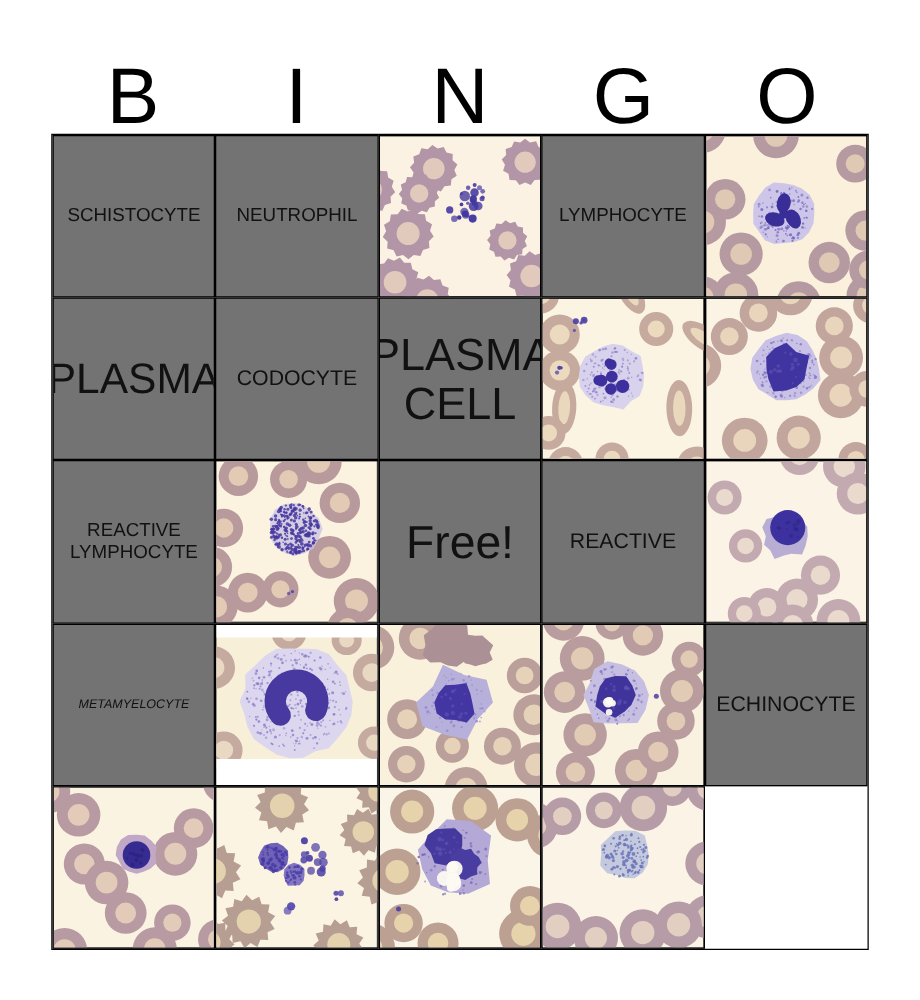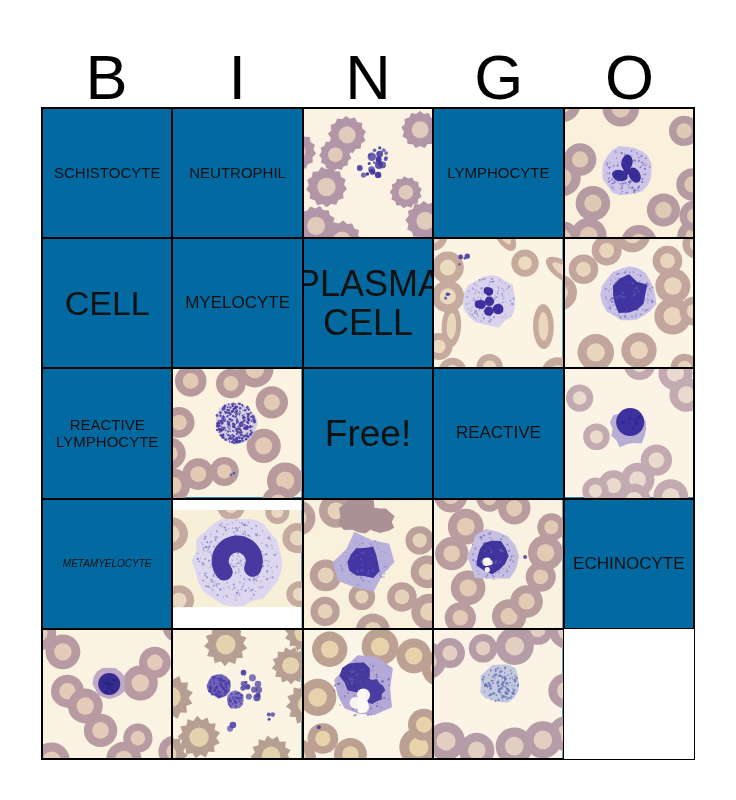--- a/index.html
+++ b/index.html
@@ -16,21 +16,21 @@
     font-weight:400;
   }
   .board{
     position:absolute;left:41px;top:107px;width:654px;height:653px;
     display:grid;grid-template-columns:repeat(5,1fr);grid-template-rows:repeat(5,1fr);
     border:1px solid #000;background:#fff;box-sizing:border-box;
   }
   .cell{
     border:1px solid #000;box-sizing:border-box;overflow:hidden;
     display:flex;align-items:center;justify-content:center;text-align:center;
-    background:#0369a1;
+    background:#737373;
   }
   .cell.text{padding:3px;}
   .lbl{color:#111;line-height:1.18;}
   .fs-xs{font-size:10px;font-style:italic;}
   .fs-s{font-size:15px;}
   .fs-m{font-size:17px;}
   .fs-l{font-size:36px;line-height:1.1;}
   .fs-xl{font-size:34px;}
   .fs-free{font-size:37px;}
   svg.smear{width:100%;height:100%;display:block;}
@@ -260,24 +260,24 @@
         <circle cx="66.7" cy="46.1" r="0.6" fill="#6d60bc" opacity="0.53"></circle>
         <circle cx="59.8" cy="46.2" r="1.0" fill="#6d60bc" opacity="0.61"></circle>
         <ellipse cx="69.5" cy="66.1" rx="8.0" ry="5.5" fill="#392d98" transform="rotate(63 69.5 66.1)"></ellipse>
         <ellipse cx="54.7" cy="66.4" rx="8.0" ry="5.5" fill="#392d98" transform="rotate(196 54.7 66.4)"></ellipse>
         <ellipse cx="61.8" cy="53.5" rx="8.0" ry="5.5" fill="#392d98" transform="rotate(281 61.8 53.5)"></ellipse>
         <circle cx="62" cy="62" r="3.8" fill="#392d98"></circle>
       </svg>
     </div>
 
   <div class="cell text">
-      <span class="lbl fs-xl">CELL</span>
+      <span class="lbl fs-xl">PLASMA</span>
     </div>
   <div class="cell text">
-      <span class="lbl fs-m">MYELOCYTE</span>
+      <span class="lbl fs-m">CODOCYTE</span>
     </div>
   <div class="cell text">
       <span class="lbl fs-l">PLASMA CELL</span>
     </div>
   <div class="cell img">
       <svg class="smear" viewBox="0 0 128 128" preserveAspectRatio="none">
         <rect x="0" y="0" width="128" height="128" fill="#fbf4e3"></rect>
         <circle cx="18.446457337588072" cy="132.42565359920263" r="13.94681546324864" fill="#c6aa9e"></circle>
         <circle cx="18.446457337588072" cy="132.42565359920263" r="6.97340773162432" fill="#f0e0c2" opacity="0.88"></circle>
         <ellipse cx="17.315272498875856" cy="87.03376992046833" rx="21.020761113683694" ry="9.653979178136215" fill="#c6aa9e" transform="rotate(93 17.315272498875856 87.03376992046833)"></ellipse>

